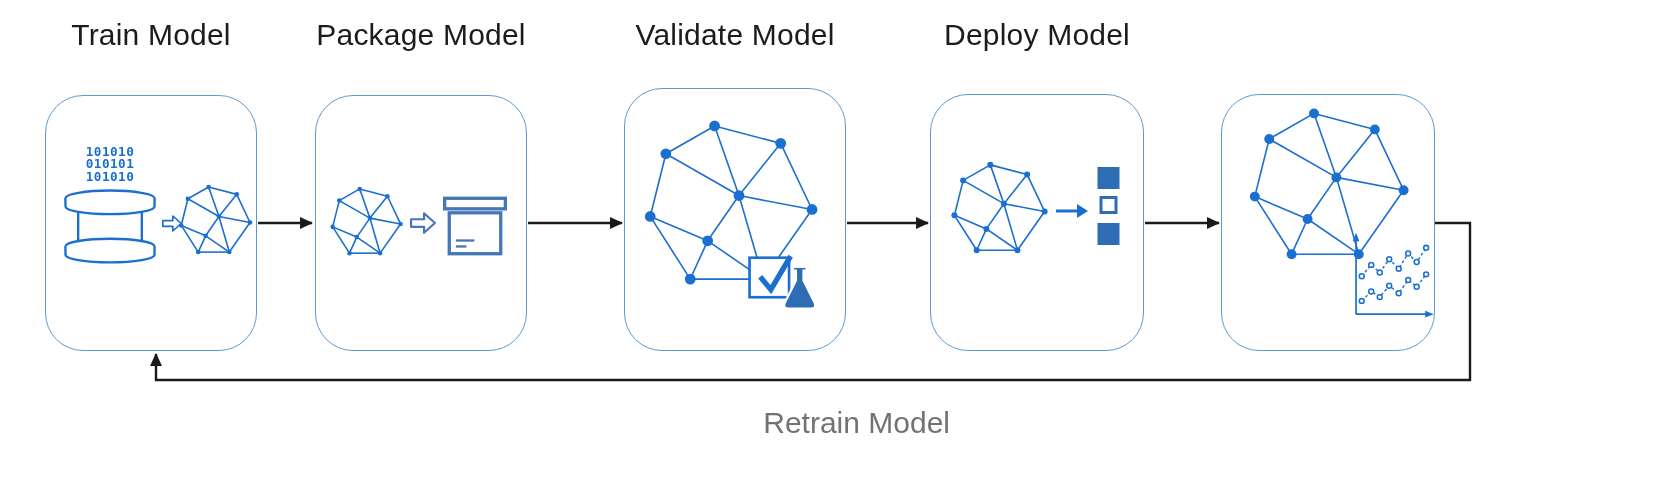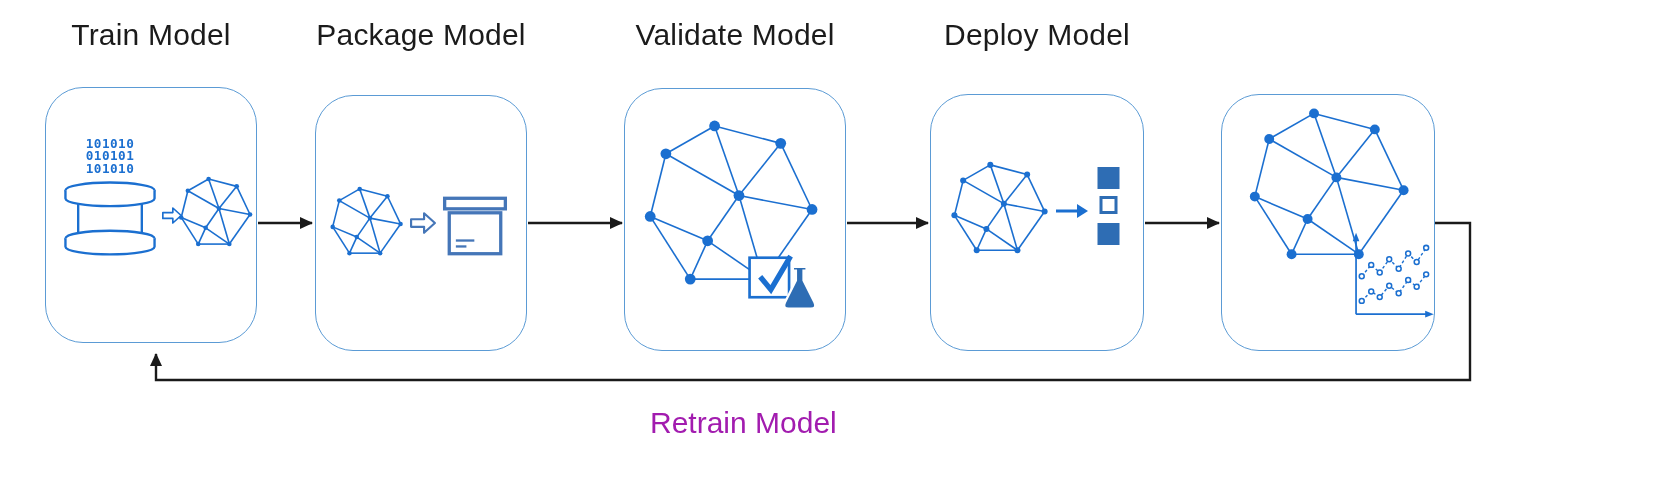--- a/index.html
+++ b/index.html
@@ -36,23 +36,23 @@
   .flow {
     fill: none;
     stroke: #1a1a1a;
     stroke-width: 2.4px;
   }
   .retrain-label {
     position: absolute;
     left: 650px;
     top: 406px;
     width: 300px;
-    text-align: left;
+    text-align: right;
     font-size: 30px;
-    color: #a21caf;
+    color: #737373;
     z-index: 3;
   }
   .binary-text {
     font-family: "DejaVu Sans Mono", monospace;
     font-size: 14px;
     font-weight: bold;
     fill: #1B6FD0;
     letter-spacing: 0.5px;
   }
 </style>
@@ -108,21 +108,21 @@
     <path class="flow" d="M847,223 H928" marker-end="url(#arrow-black)"></path>
     <path class="flow" d="M1145,223 H1219" marker-end="url(#arrow-black)"></path>
     <path class="flow" d="M1435,223 H1470 V380 H156 V354" marker-end="url(#arrow-black)"></path>
   </svg>
 
   <div class="step-label" style="left:315px;  width:212px;">Package Model</div>
   <div class="step-label" style="left:45px;   width:212px;">Train Model</div>
   <div class="step-label" style="left:624px;  width:222px;">Validate Model</div>
   <div class="step-label" style="left:930px;  width:214px;">Deploy Model</div>
 
-  <div class="box" style="left:45px; top:87px; width:212px; height:256px;">
+  <div class="box" style="left:45px; top:95px; width:212px; height:256px;">
     <svg class="icon" style="left:14px; top:44px;" width="100" height="142" viewBox="0 0 110 150">
       <text class="binary-text" x="55" y="14" text-anchor="middle">101010</text>
       <text class="binary-text" x="55" y="28" text-anchor="middle">010101</text>
       <text class="binary-text" x="55" y="42" text-anchor="middle">101010</text>
       <g fill="#ffffff" stroke="#1B6FD0" stroke-width="2.6">
         <path d="M20,70 V114" fill="none"></path>
         <path d="M90,70 V114" fill="none"></path>
         <ellipse cx="55" cy="61" rx="49" ry="8.5"></ellipse>
         <path d="M6,61 v9 a49,8.5 0 0 0 98,0 v-9" fill="#ffffff"></path>
         <ellipse cx="55" cy="114" rx="49" ry="8.5"></ellipse>

